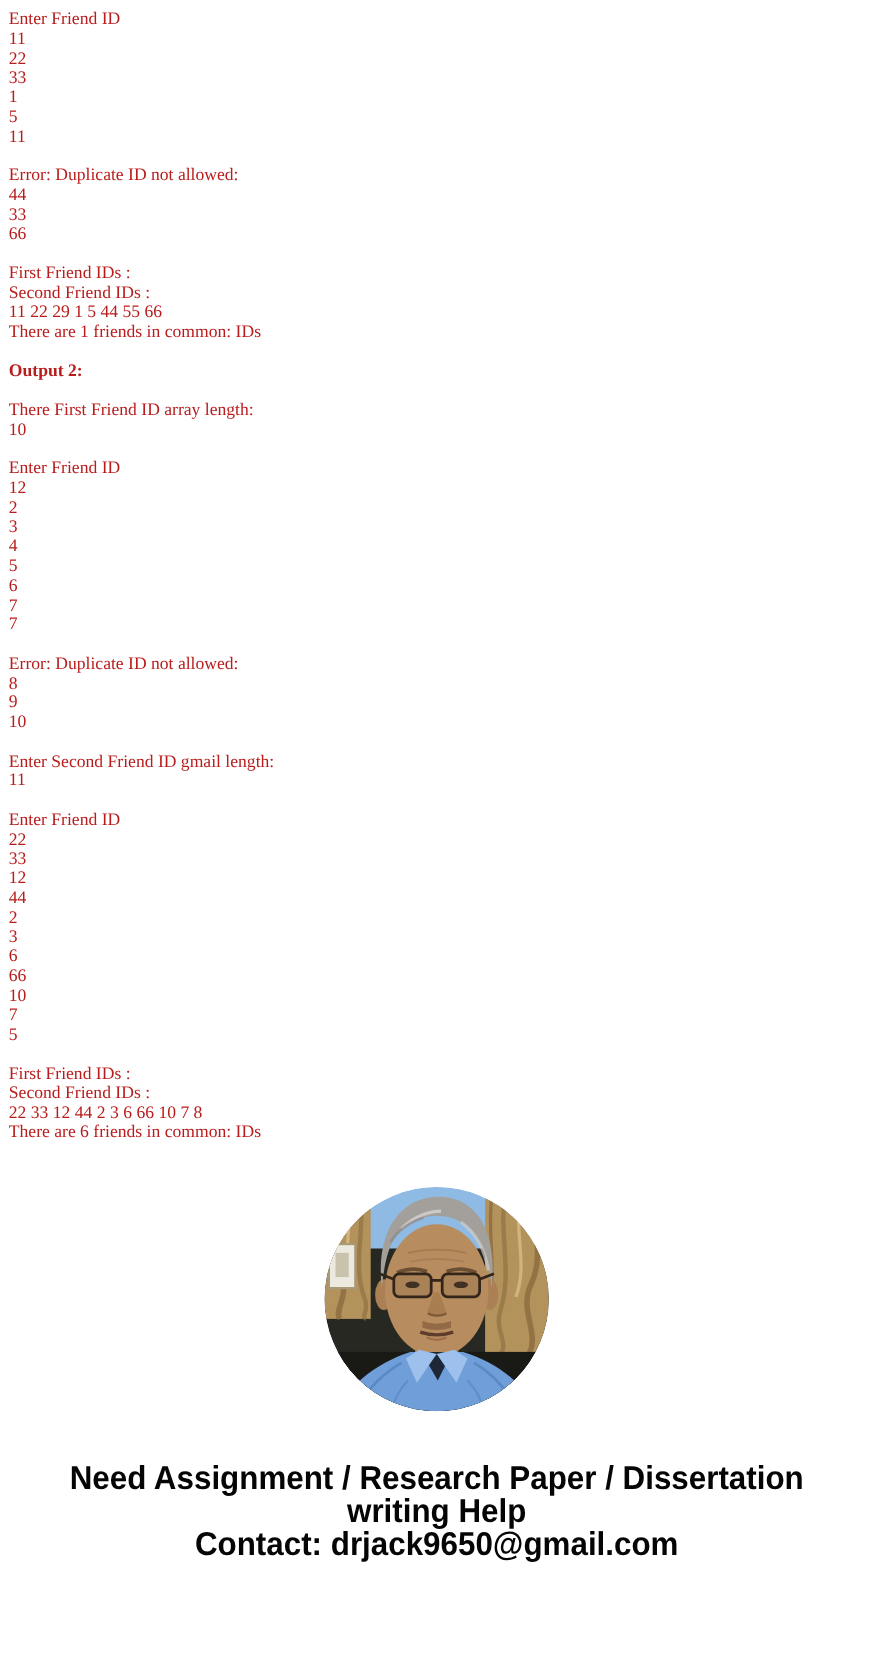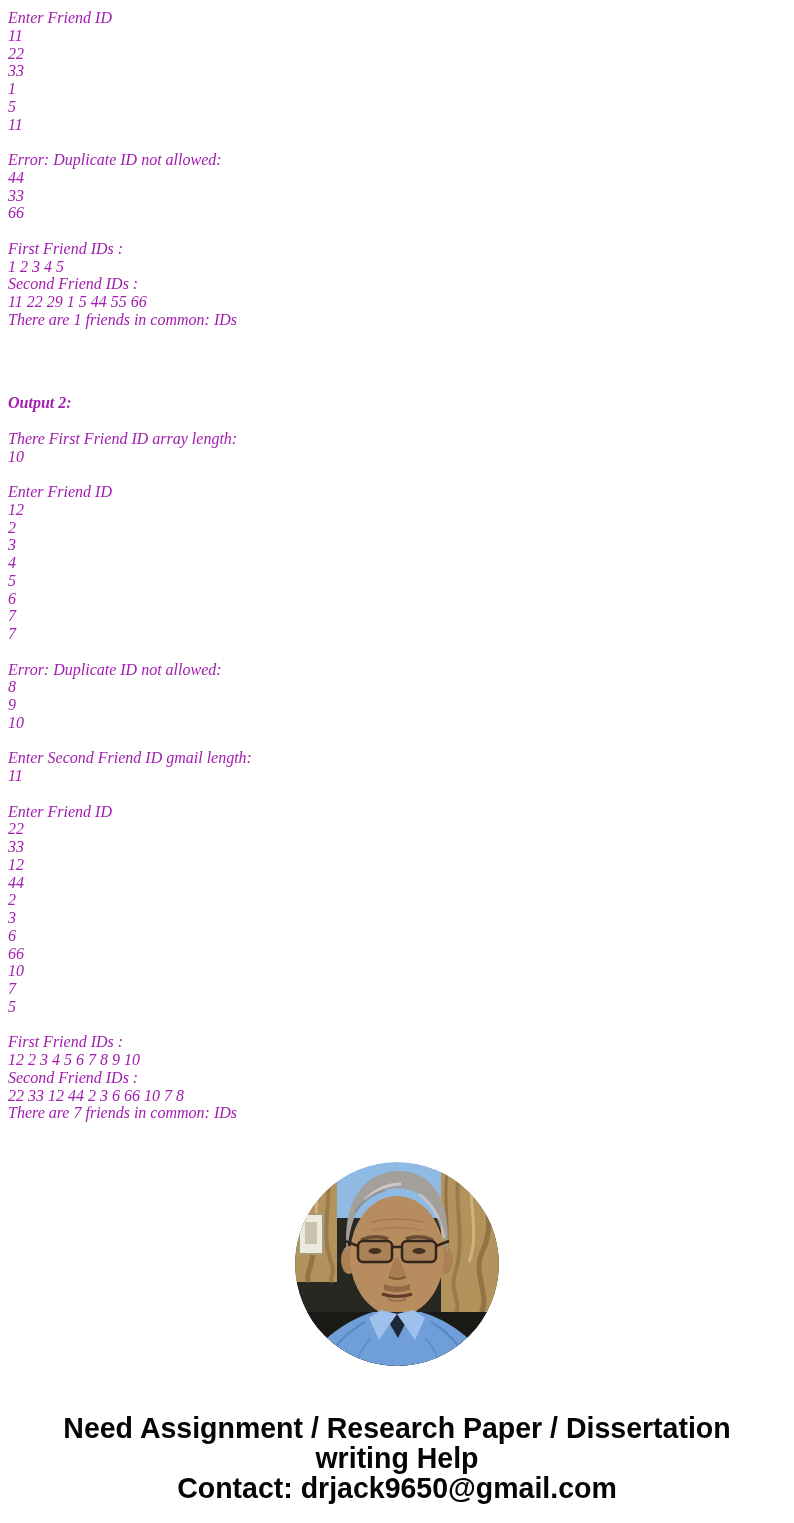--- a/index.html
+++ b/index.html
@@ -8,25 +8,24 @@
     width: 794px;
     height: 1523px;
     overflow: hidden;
     font-family: "Liberation Serif", serif;
     color: #000000;
   }
   .console {
     padding: 9px 8px 0 8px;
     font-size: 16px;
     line-height: 17.75px;
-    color: #a21caf;
-    font-style: italic;
+    color: #b91c1c;
   }
   .cline { white-space: pre-wrap; }
-  .cline.bold { font-weight: bold; margin-top: 48px; }
+  .cline.bold { font-weight: bold; }
   .photo-wrap {
     margin-top: 40px;
     display: flex;
     justify-content: center;
   }
   .photo {
     display: block;
     border-radius: 50%;
   }
   .footer {
@@ -54,21 +53,20 @@
       <div class="cline">1</div>
       <div class="cline">5</div>
       <div class="cline">11</div>
       <div class="cline">&nbsp;</div>
       <div class="cline">Error: Duplicate ID not allowed:</div>
       <div class="cline">44</div>
       <div class="cline">33</div>
       <div class="cline">66</div>
       <div class="cline">&nbsp;</div>
       <div class="cline">First Friend IDs :</div>
-      <div class="cline">1 2 3 4 5</div>
       <div class="cline">Second Friend IDs :</div>
       <div class="cline">11 22 29 1 5 44 55 66</div>
       <div class="cline">There are 1 friends in common: IDs</div>
       <div class="cline">&nbsp;</div>
       <div class="cline bold">Output 2:</div>
       <div class="cline">&nbsp;</div>
       <div class="cline">There First Friend ID array length:</div>
       <div class="cline">10</div>
       <div class="cline">&nbsp;</div>
       <div class="cline">Enter Friend ID</div>
@@ -96,24 +94,23 @@
       <div class="cline">44</div>
       <div class="cline">2</div>
       <div class="cline">3</div>
       <div class="cline">6</div>
       <div class="cline">66</div>
       <div class="cline">10</div>
       <div class="cline">7</div>
       <div class="cline">5</div>
       <div class="cline">&nbsp;</div>
       <div class="cline">First Friend IDs :</div>
-      <div class="cline">12 2 3 4 5 6 7 8 9 10</div>
       <div class="cline">Second Friend IDs :</div>
       <div class="cline">22 33 12 44 2 3 6 66 10 7 8</div>
-      <div class="cline">There are 7 friends in common: IDs</div>
+      <div class="cline">There are 6 friends in common: IDs</div>
     </div>
 
   <div class="photo-wrap">
     <svg class="photo" width="204" height="204" viewBox="0 0 204 204" xmlns="http://www.w3.org/2000/svg">
       <defs>
         <clipPath id="pc">
             <circle cx="102" cy="102" r="102"></circle>
           </clipPath>
       </defs>
       <g clip-path="url(#pc)">

